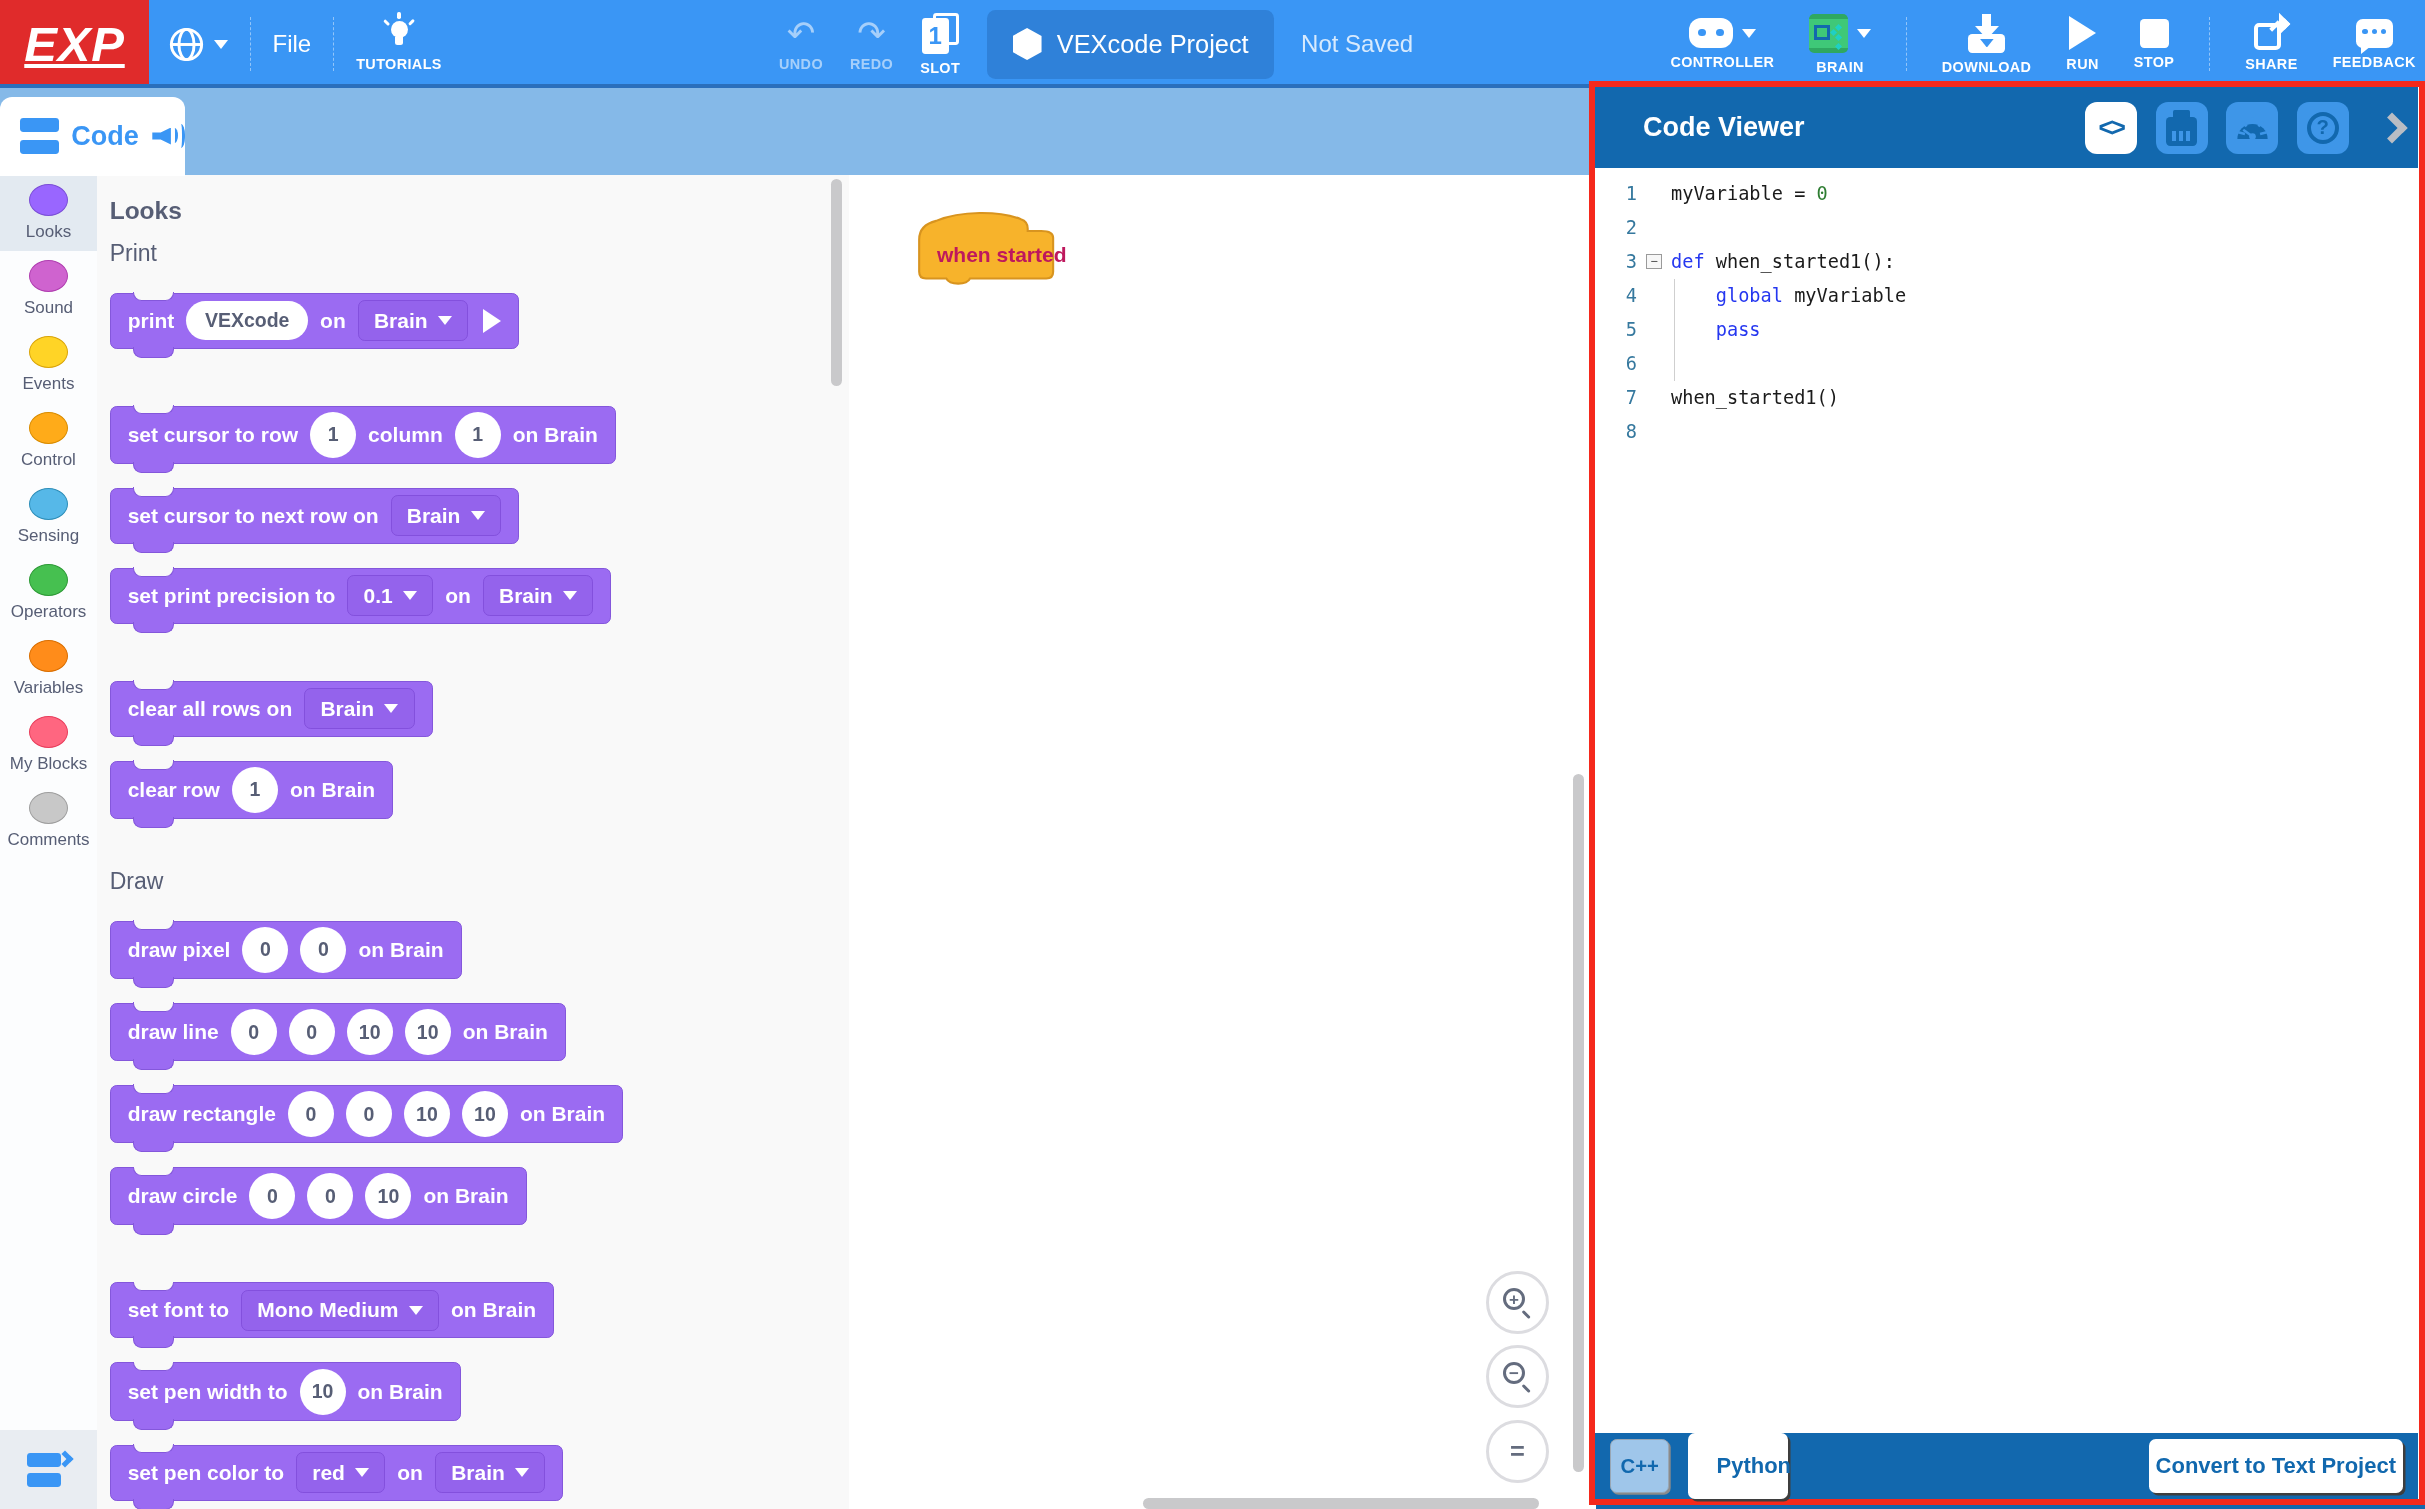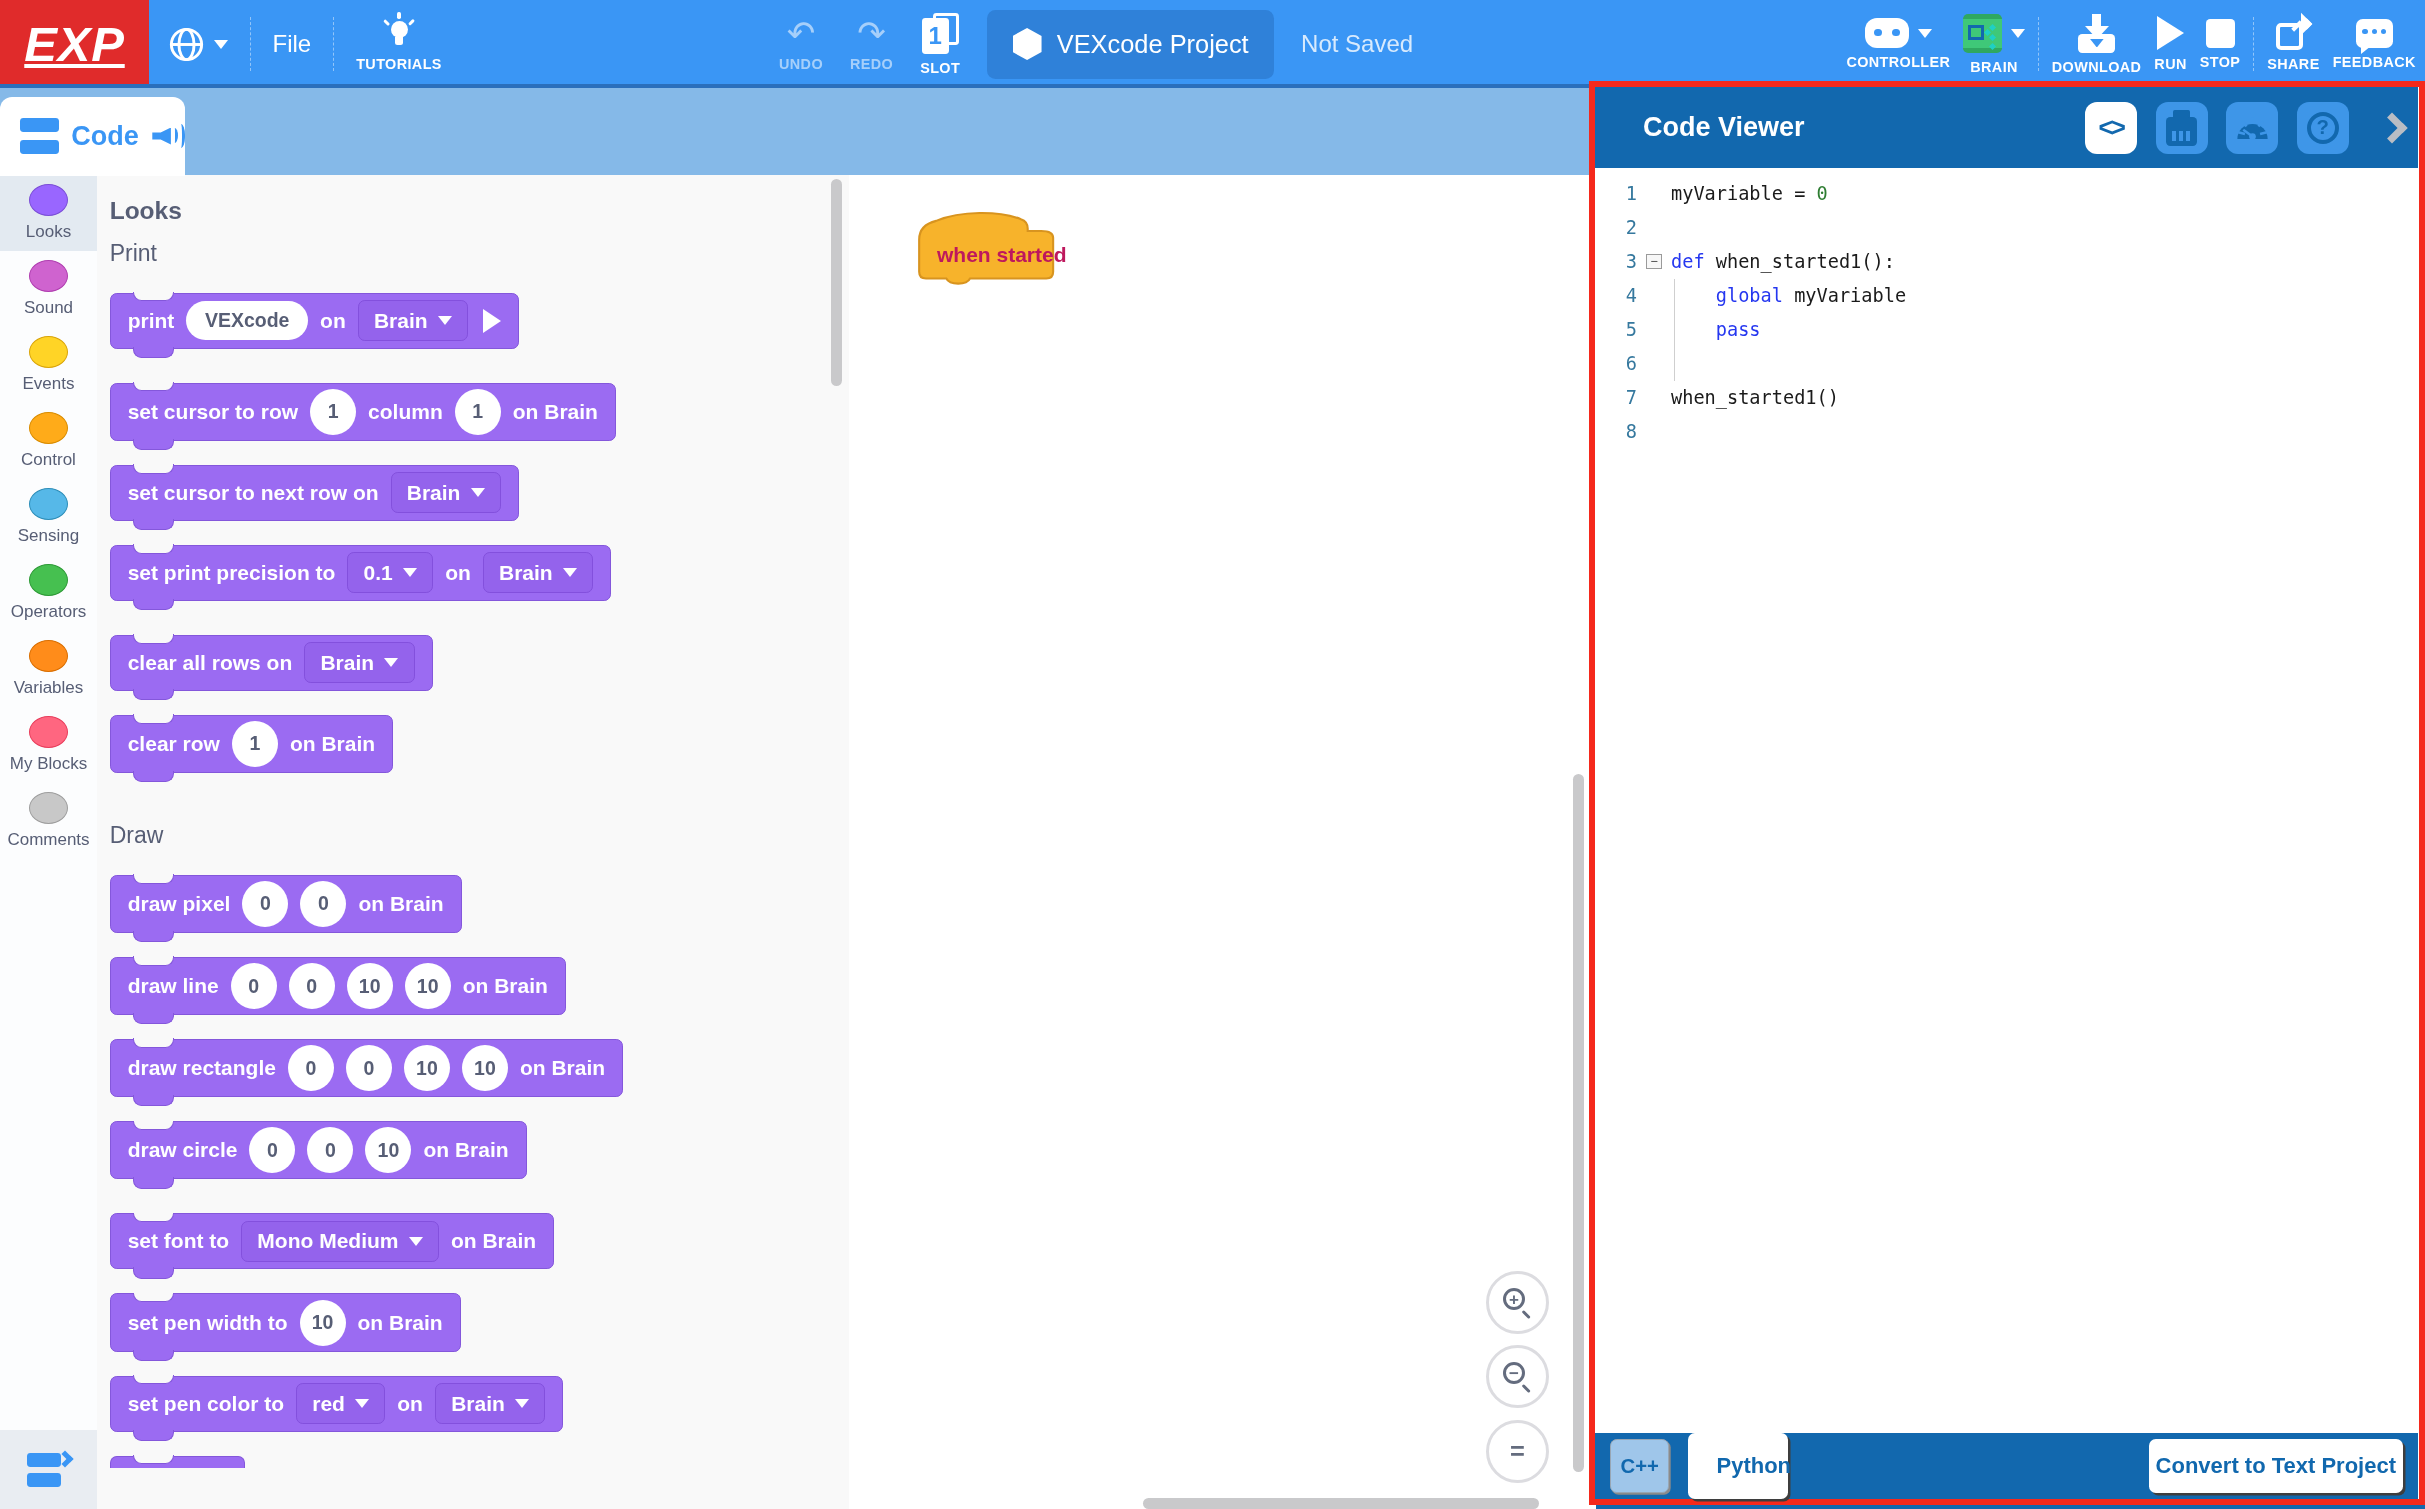--- a/index.html
+++ b/index.html
@@ -8,21 +8,21 @@
   #app { position:relative; width:2426px; height:1510px; background:#fff; overflow:hidden; }
 
   
   .toolbar { position:absolute; left:0; top:0; width:2426px; height:88px; background:#3A96F5; z-index:3; }
   .toolbar::after { content:""; position:absolute; left:0; bottom:0; width:1589px; height:4.2px; background:#2A6FBC; }
   .logo { position:absolute; left:0; top:0; width:149px; height:88px; background:#E02B2B; display:flex; align-items:center; justify-content:center; }
   .logo span { color:#fff; font-weight:900; font-style:italic; font-size:49px; letter-spacing:0.8px;text-decoration:underline; }
   .tb-group { position:absolute; top:0; height:88px; display:flex; align-items:center; }
   .tb-left  { left:168px; gap:22px; }
   .tb-center{ left:779px; gap:27px; }
-  .tb-right { right:10.2px; gap:13px; }
+  .tb-right { right:10.2px; gap:35px; }
   .tb-btn { display:flex; flex-direction:column; align-items:center; justify-content:center; gap:6px; color:#fff; cursor:pointer; }
   .tb-btn .lbl { font-size:14.4px; font-weight:bold; letter-spacing:0.4px; }
   .dim { opacity:.55; }
   .sep { height:54px; border-left:1.7px dashed rgba(255,255,255,.45); }
   .file-btn { color:#fff; font-size:24px; }
   .iconrow { display:flex; align-items:center; gap:8.5px; }
   .caret-down { width:0; height:0; border-left:7.6px solid transparent; border-right:7.6px solid transparent; border-top:9.3px solid #fff; }
   .arrow-glyph { font-size:34px; line-height:34px; color:#fff; font-family:"DejaVu Sans", sans-serif; }
   
   .slot-ic { position:relative; width:37px; height:41px; }
@@ -89,21 +89,21 @@
   .collapse-ic .ch { position:absolute; right:0; top:1.7px; width:12px; height:12px; border-top:5.1px solid #3A96F5; border-right:5.1px solid #3A96F5; transform:rotate(45deg); }
 
   .palette { position:absolute; left:97px; top:0; width:752px; height:1335px; background:#F9F9F9; padding:22px 17px 0 11px; overflow:hidden; }
   .pal-heading { font-size:24.5px; font-weight:bold; color:#575E75; margin:0 0 15.2px 1.7px; }
   .group-label { font-size:23px; font-weight:normal; color:#575E75; margin:5.1px 0 25.4px 1.7px; }
   .group-label.later { margin-top:25.4px; }
   #blocks-area { margin-top:5.1px; }
 
   .blk { position:relative; display:inline-flex; align-items:center; gap:12px; background:#9B6BF2; border:1.7px solid #8457DB; border-radius:6.8px; min-height:56px; padding:5.1px 17px; color:#fff; font-weight:bold; font-size:21px; margin:0 0 24px 1.7px; cursor:grab; }
   .blk-row { display:block; }
-  .gapb { margin-top:10px; }
+  .gapb { margin-top:33px; }
   .blk::before { content:""; position:absolute; top:-1.7px; left:22px; width:39px; height:8.5px; background:#F9F9F9; border:1.7px solid #8457DB; border-top:none; border-radius:0 0 8.5px 8.5px; }
   .blk::after  { content:""; position:absolute; bottom:-10.2px; left:22px; width:39px; height:10.2px; background:#9B6BF2; border:1.7px solid #8457DB; border-top:none; border-radius:0 0 8.5px 8.5px; }
   .blk.partial { min-height:0; height:12px; width:135px; padding:0; border-bottom:none; border-radius:6.8px 6.8px 0 0; margin-bottom:0; }
   .blk.partial::after { display:none; }
   .oval { background:#fff; border-radius:845px; padding:7.6px 18.6px; color:#575E75; font-size:19.5px; font-weight:bold; min-width:51px; text-align:center; }
   .circ { background:#fff; border-radius:50%; width:46px; height:46px; display:inline-flex; align-items:center; justify-content:center; color:#575E75; font-size:19.5px; font-weight:bold; }
   .dd { display:inline-flex; align-items:center; gap:10.2px; background:#9463EC; border:1.7px solid #8350DD; border-radius:6.8px; padding:7.6px 15.2px; color:#fff; font-weight:bold; }
   .dd .c { width:0; height:0; border-left:7.6px solid transparent; border-right:7.6px solid transparent; border-top:9.3px solid #fff; }
   .play { width:0; height:0; border-top:12px solid transparent; border-bottom:12px solid transparent; border-left:18.6px solid #fff; margin-left:3.4px; }
 

